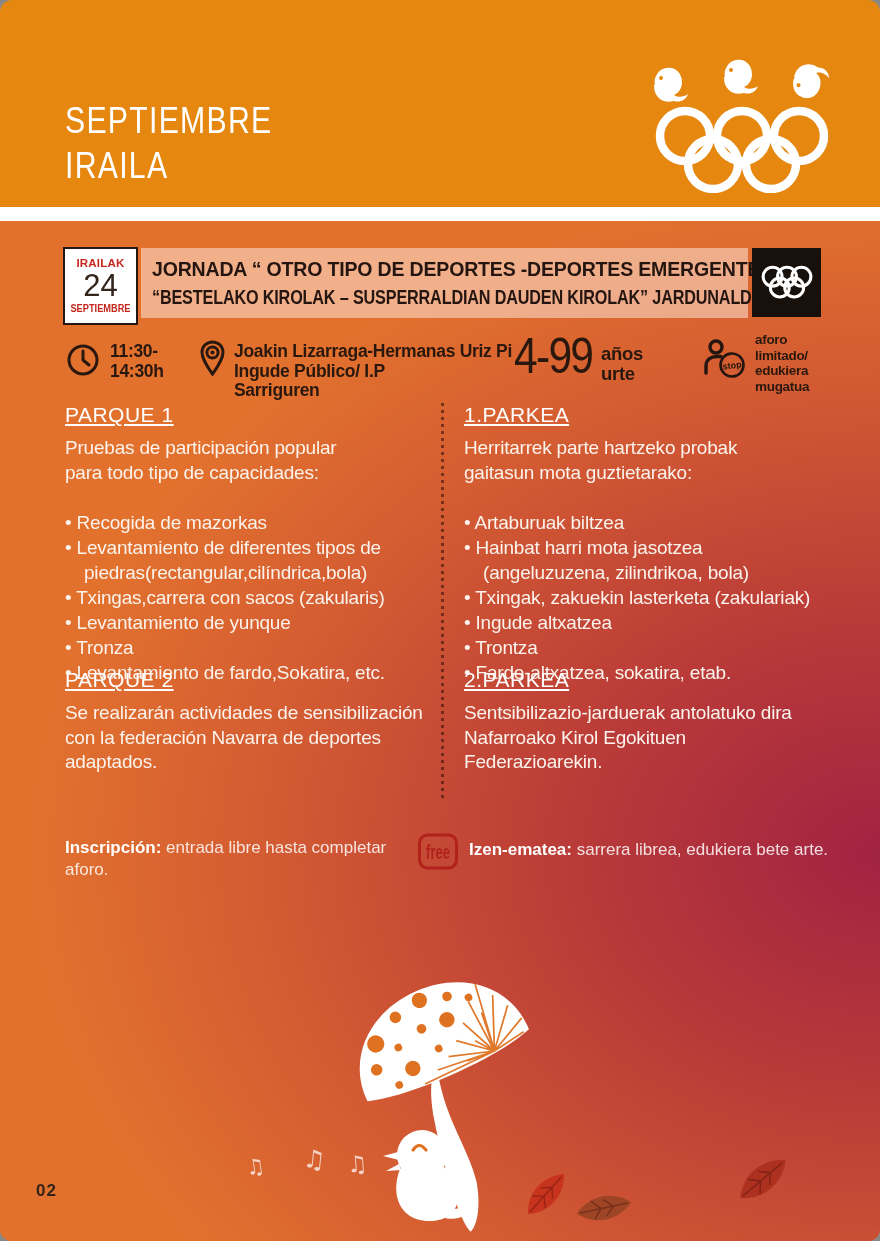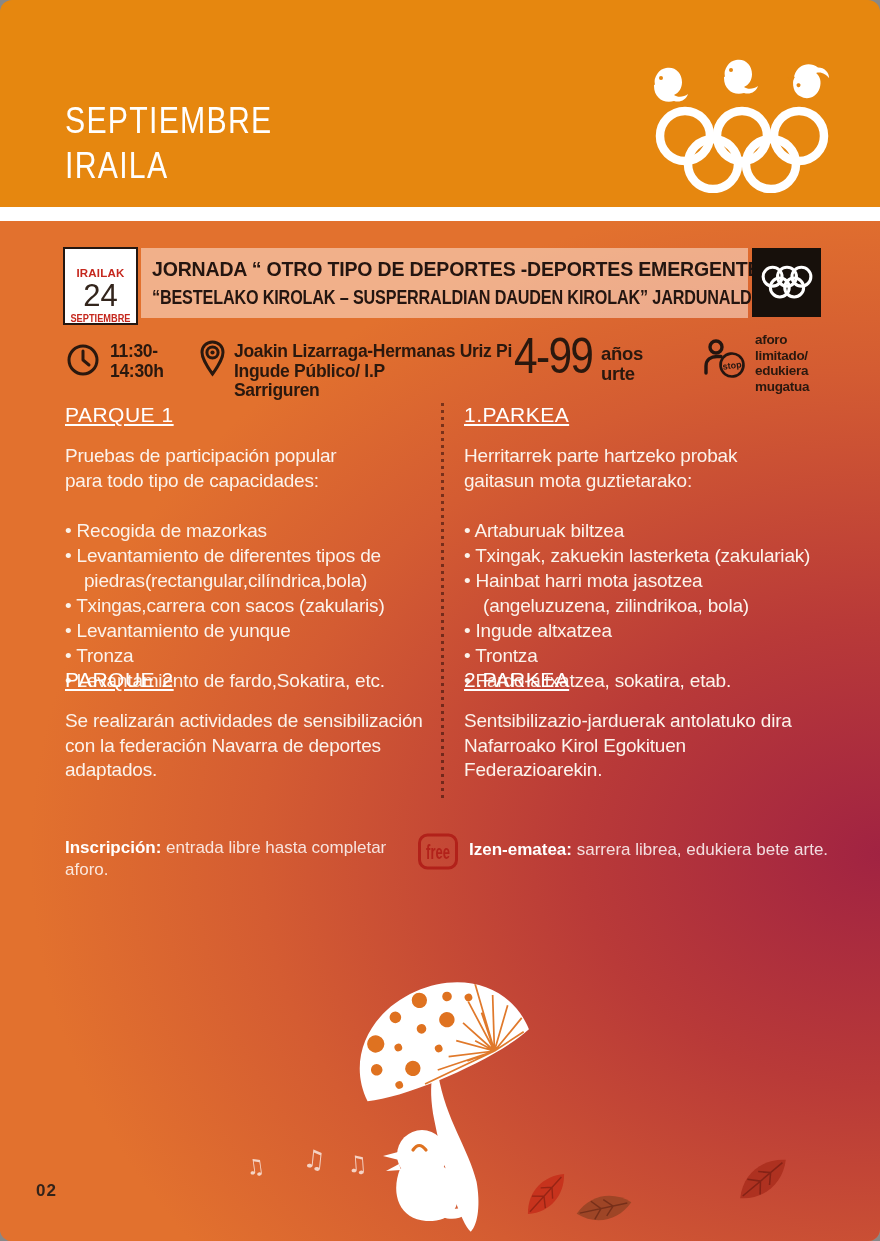--- a/index.html
+++ b/index.html
@@ -17,21 +17,21 @@
   .white-strip { position:absolute; left:0; top:207px; width:880px; height:14px; background:#fff; }
   
   .poster-body {
     position:absolute; left:0; top:221px; width:880px; height:1020px;
     background:#E2712E;
     background-image:radial-gradient(1000px 780px at 100% 62%, #A12342 0%, #B93A38 30%, #D45C32 62%, #E2712E 85%);
     color:#fff;
   }
   
   .date-badge { position:absolute; left:63px; top:26px; width:75px; height:78px; background:#fff;
-    border:2px solid #241711; text-align:center; padding-top:18px; }
+    border:2px solid #241711; text-align:center; padding-top:8px; }
   .date-badge .mo-eu { color:#C5271D; font-weight:bold; font-size:11.5px; letter-spacing:.2px; }
   .date-badge .day { color:#33251C; font-size:31px; line-height:33px; font-weight:400; }
   .date-badge .mo-es { color:#C5271D; font-weight:bold; font-size:10.5px; transform:scaleX(.88); transform-origin:center; }
   .title-block { position:absolute; left:141px; top:27px; width:607px; height:70px;
     background:rgba(255,240,230,.5); color:#241510; padding:7px 11px; }
   .title-block .t1 { display:block; font-size:21px; font-weight:800; line-height:28px; white-space:nowrap;
     transform:scaleX(.93); transform-origin:left center; letter-spacing:-.2px; }
   .title-block .t2 { display:block; font-size:20.5px; font-weight:800; line-height:27px; white-space:nowrap;
     transform:scaleX(.79); transform-origin:left center; letter-spacing:-.2px; }
   .rings-badge { position:absolute; left:752px; top:27px; width:69px; height:69px; background:#17100B;
@@ -47,21 +47,21 @@
   .age-labels { left:601px; top:123px; font-size:18.5px; line-height:20px; }
   .cap-icon { position:absolute; left:703px; top:117px; }
   .cap-text { left:755px; top:111px; font-size:13.5px; line-height:15.5px; }
   
   .section { position:absolute; color:#FBF3EC; }
   .s-park1   { left:65px;  top:182px; width:374px; }
   .s-parkea1 { left:464px; top:182px; width:374px; }
   .s-park2   { left:65px;  top:447px; width:382px; }
   .s-parkea2 { left:464px; top:447px; width:374px; }
   .section h3 { font-size:21px; font-weight:400; letter-spacing:.5px; color:#fff;text-decoration:underline; }
-  .section .intro, .section .para { margin-top:17px; font-size:19px; line-height:24.5px; white-space:pre-line; letter-spacing:-.2px; }
+  .section .intro, .section .para { margin-top:9px; font-size:19px; line-height:24.5px; white-space:pre-line; letter-spacing:-.2px; }
   .bullet-list { list-style:none; margin-top:25px; font-size:19px; line-height:25px; letter-spacing:-.2px; }
   .bullet-list li { padding-left:19px; text-indent:-19px; white-space:pre-line; }
   .bullet-list li::before { content:"• "; }
   .divider { position:absolute; left:441px; top:182px; width:3px; height:398px;
     background-image:repeating-linear-gradient(to bottom, rgba(62,20,12,.62) 0 3px, transparent 3px 7px); }
   
   .reg { position:absolute; font-size:17px; line-height:22px; }
   .reg b { color:#fff; font-weight:bold; }
   .reg .val { color:rgba(255,255,255,.84); }
   .reg-es { left:65px; top:616px; width:335px; white-space:pre-line; }
@@ -195,23 +195,23 @@
         <li>Levantamiento de fardo,Sokatira, etc.</li>
       </ul>
     </div>
     <div class="divider"></div>
     <div class="section s-parkea1">
       <h3>1.PARKEA</h3>
       <div class="intro">Herritarrek parte hartzeko probak
 gaitasun mota guztietarako:</div>
       <ul class="bullet-list">
         <li>Artaburuak biltzea</li>
-        <li>Txingak, zakuekin lasterketa (zakulariak)</li>
         <li>Hainbat harri mota jasotzea
 (angeluzuzena, zilindrikoa, bola)</li>
+        <li>Txingak, zakuekin lasterketa (zakulariak)</li>
         <li>Ingude altxatzea</li>
         <li>Trontza</li>
         <li>Fardo-altxatzea, sokatira, etab.</li>
       </ul>
     </div>
     <div class="section s-park2">
       <h3>PARQUE 2</h3>
       <div class="para">Se realizarán  actividades de sensibilización
 con la federación Navarra de deportes
 adaptados.</div>

